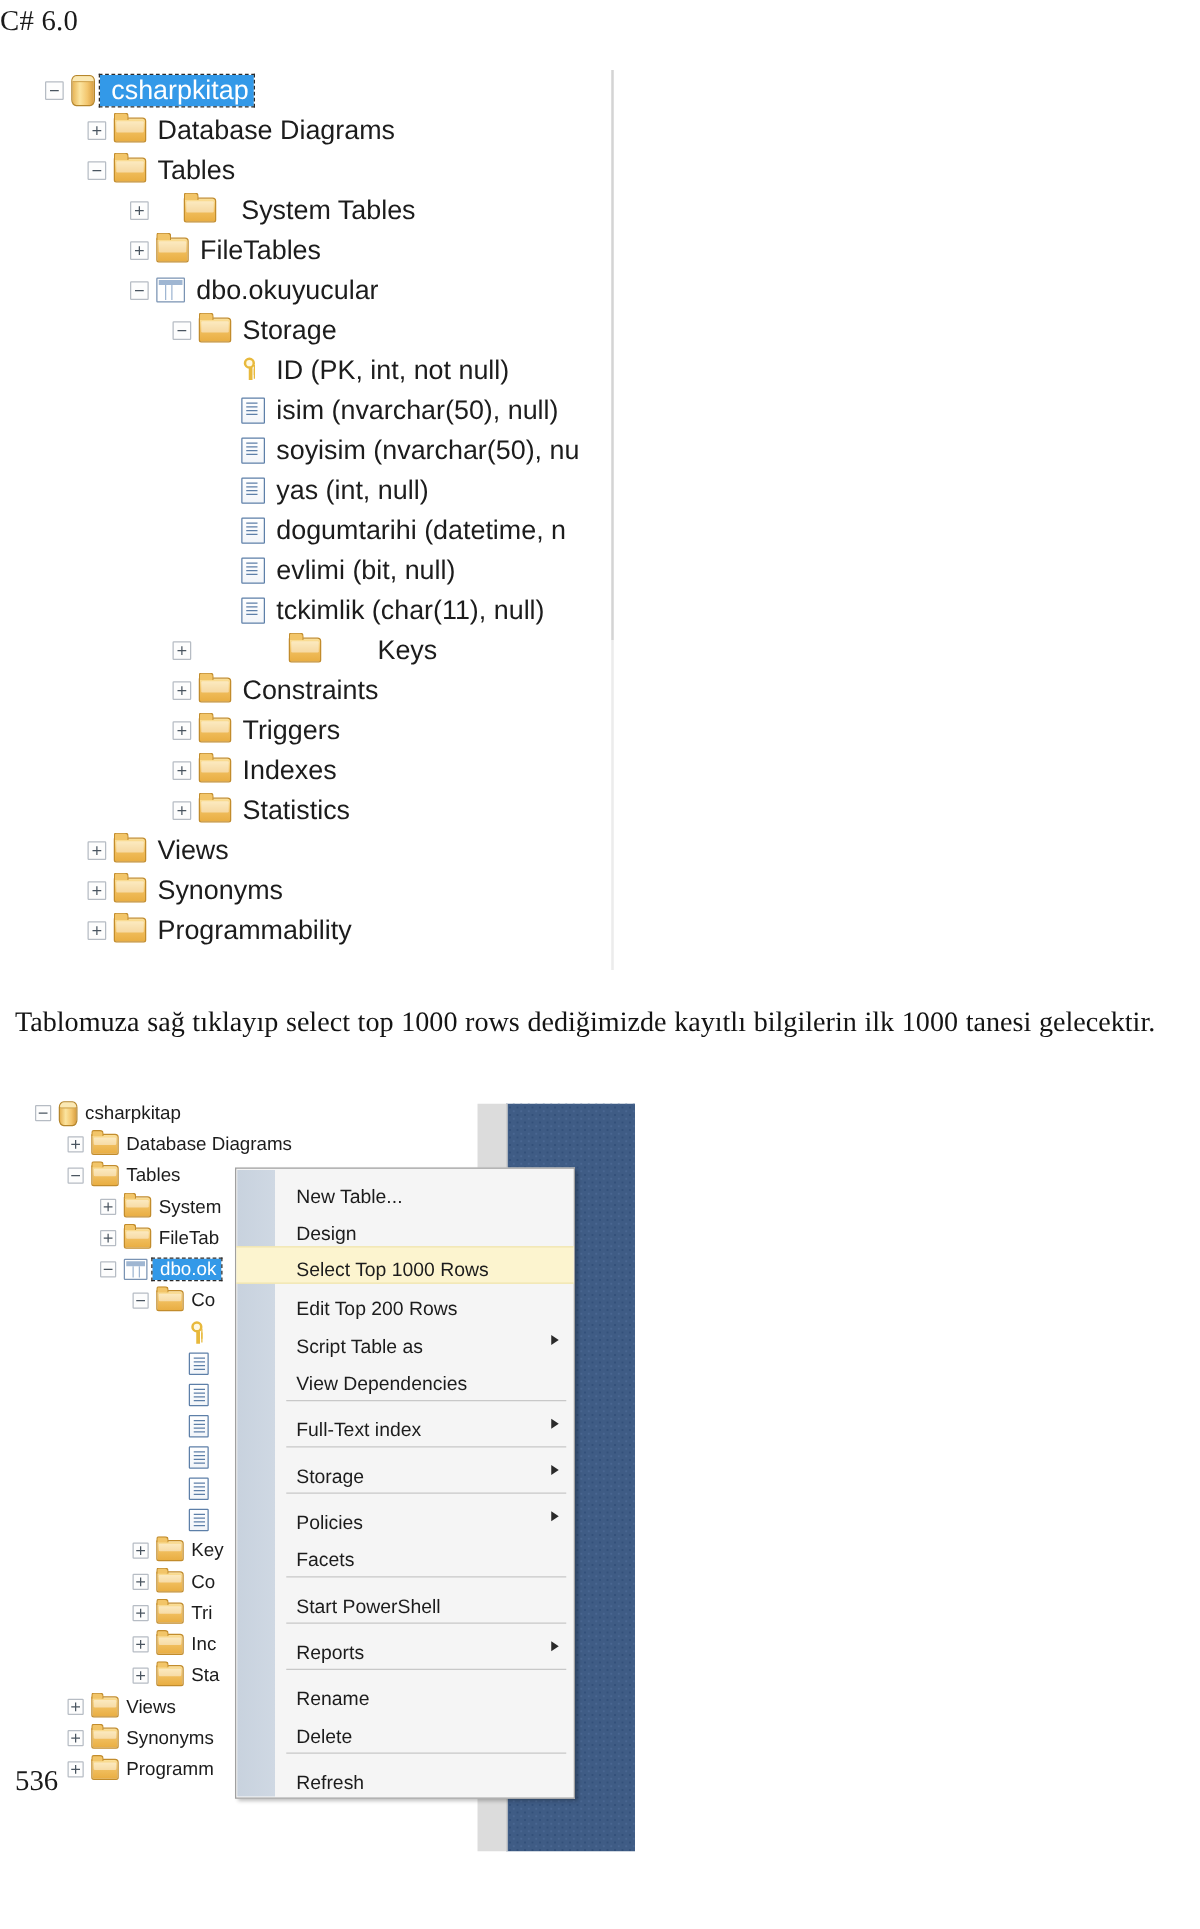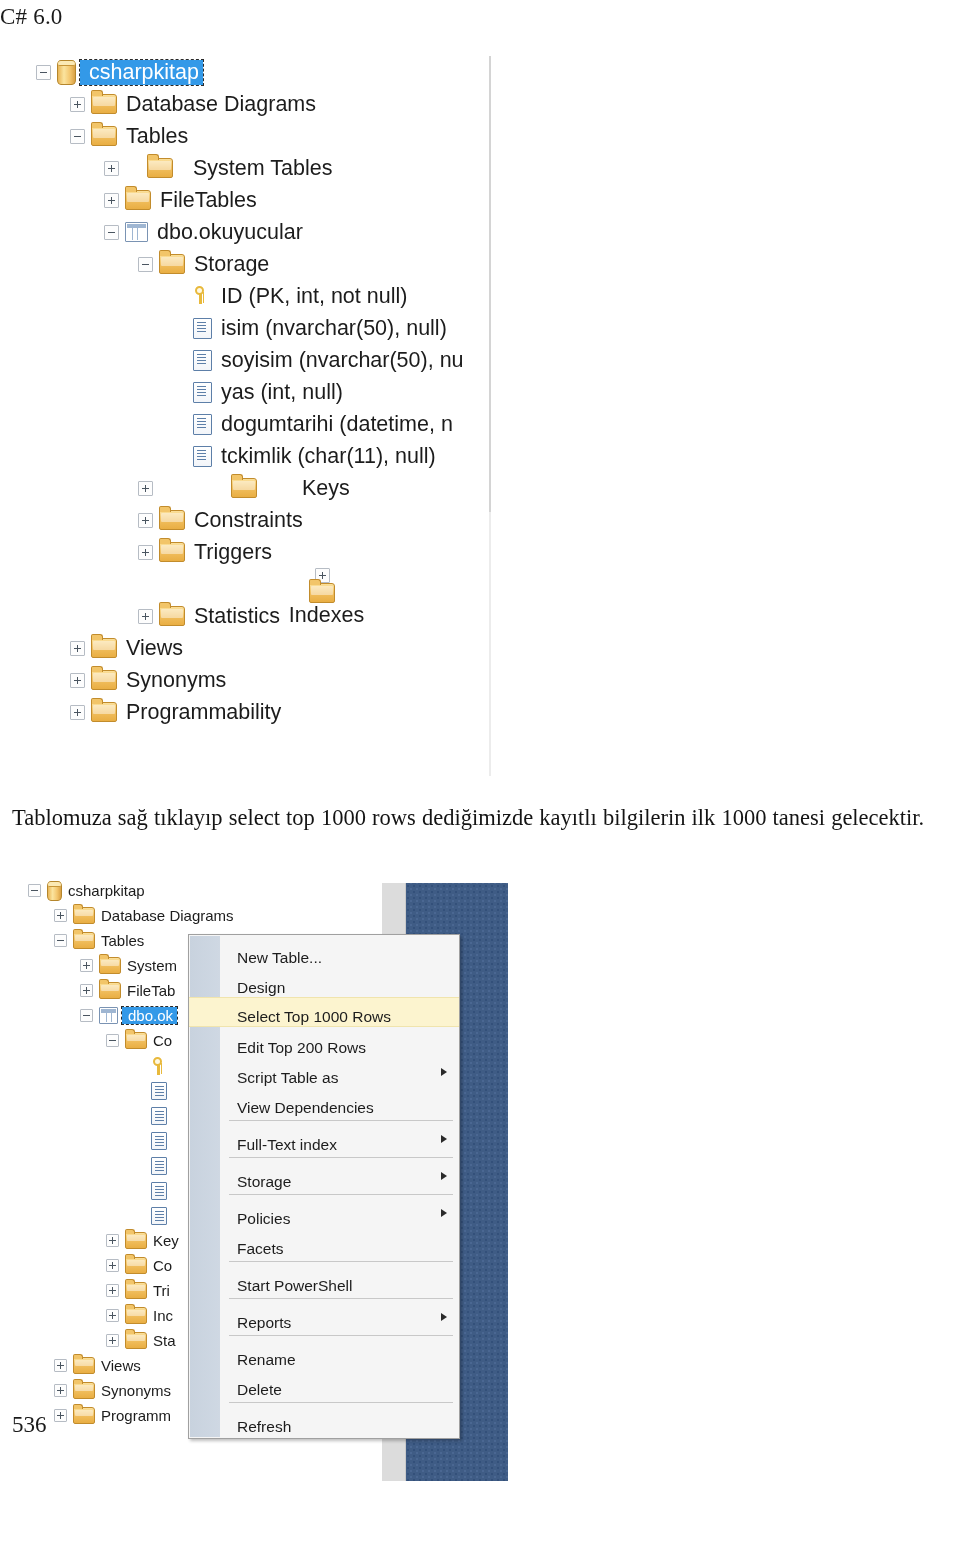--- a/index.html
+++ b/index.html
@@ -402,41 +402,47 @@
     <div class="row" style="padding-left: 136px;">
       <span class="exp none"></span>
       <span style="width: 6px; flex: 0 0 auto;"></span>
       <span class="ico col"></span>
       <span class="lbl">dogumtarihi (datetime, n</span>
     </div>
     <div class="row" style="padding-left: 136px;">
       <span class="exp none"></span>
       <span style="width: 6px; flex: 0 0 auto;"></span>
       <span class="ico col"></span>
+      <span class="lbl">evlimi (bit, null)</span>
+    </div>
+    <div class="row" style="padding-left: 136px;">
+      <span class="exp none"></span>
+      <span style="width: 6px; flex: 0 0 auto;"></span>
+      <span class="ico col"></span>
       <span class="lbl">tckimlik (char(11), null)</span>
     </div>
     <div class="row" style="padding-left: 102px; gap: 36px;">
       <span class="exp plus"></span>
       <span style="width: 6px; flex: 0 0 auto;"></span>
       <span class="ico folder"></span>
       <span class="lbl">Keys</span>
     </div>
     <div class="row" style="padding-left: 102px;">
       <span class="exp plus"></span>
       <span style="width: 6px; flex: 0 0 auto;"></span>
       <span class="ico folder"></span>
       <span class="lbl">Constraints</span>
     </div>
     <div class="row" style="padding-left: 102px;">
       <span class="exp plus"></span>
       <span style="width: 6px; flex: 0 0 auto;"></span>
       <span class="ico folder"></span>
       <span class="lbl">Triggers</span>
     </div>
-    <div class="row" style="padding-left: 102px; flex-direction: column;">
+    <div class="row" style="padding-left: 102px;">
       <span class="exp plus"></span>
       <span style="width: 6px; flex: 0 0 auto;"></span>
       <span class="ico folder"></span>
       <span class="lbl">Indexes</span>
     </div>
     <div class="row" style="padding-left: 102px;">
       <span class="exp plus"></span>
       <span style="width: 6px; flex: 0 0 auto;"></span>
       <span class="ico folder"></span>
       <span class="lbl">Statistics</span>

